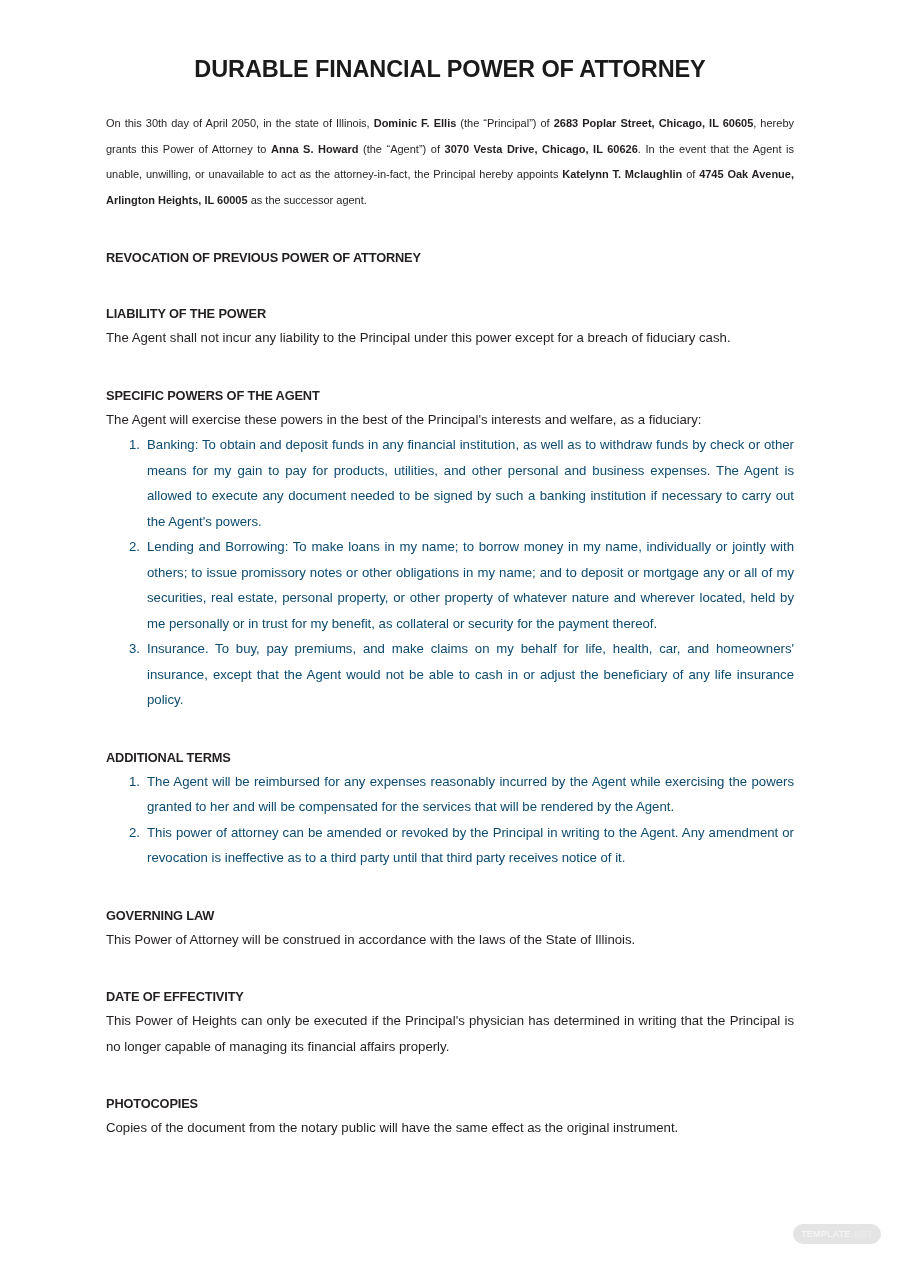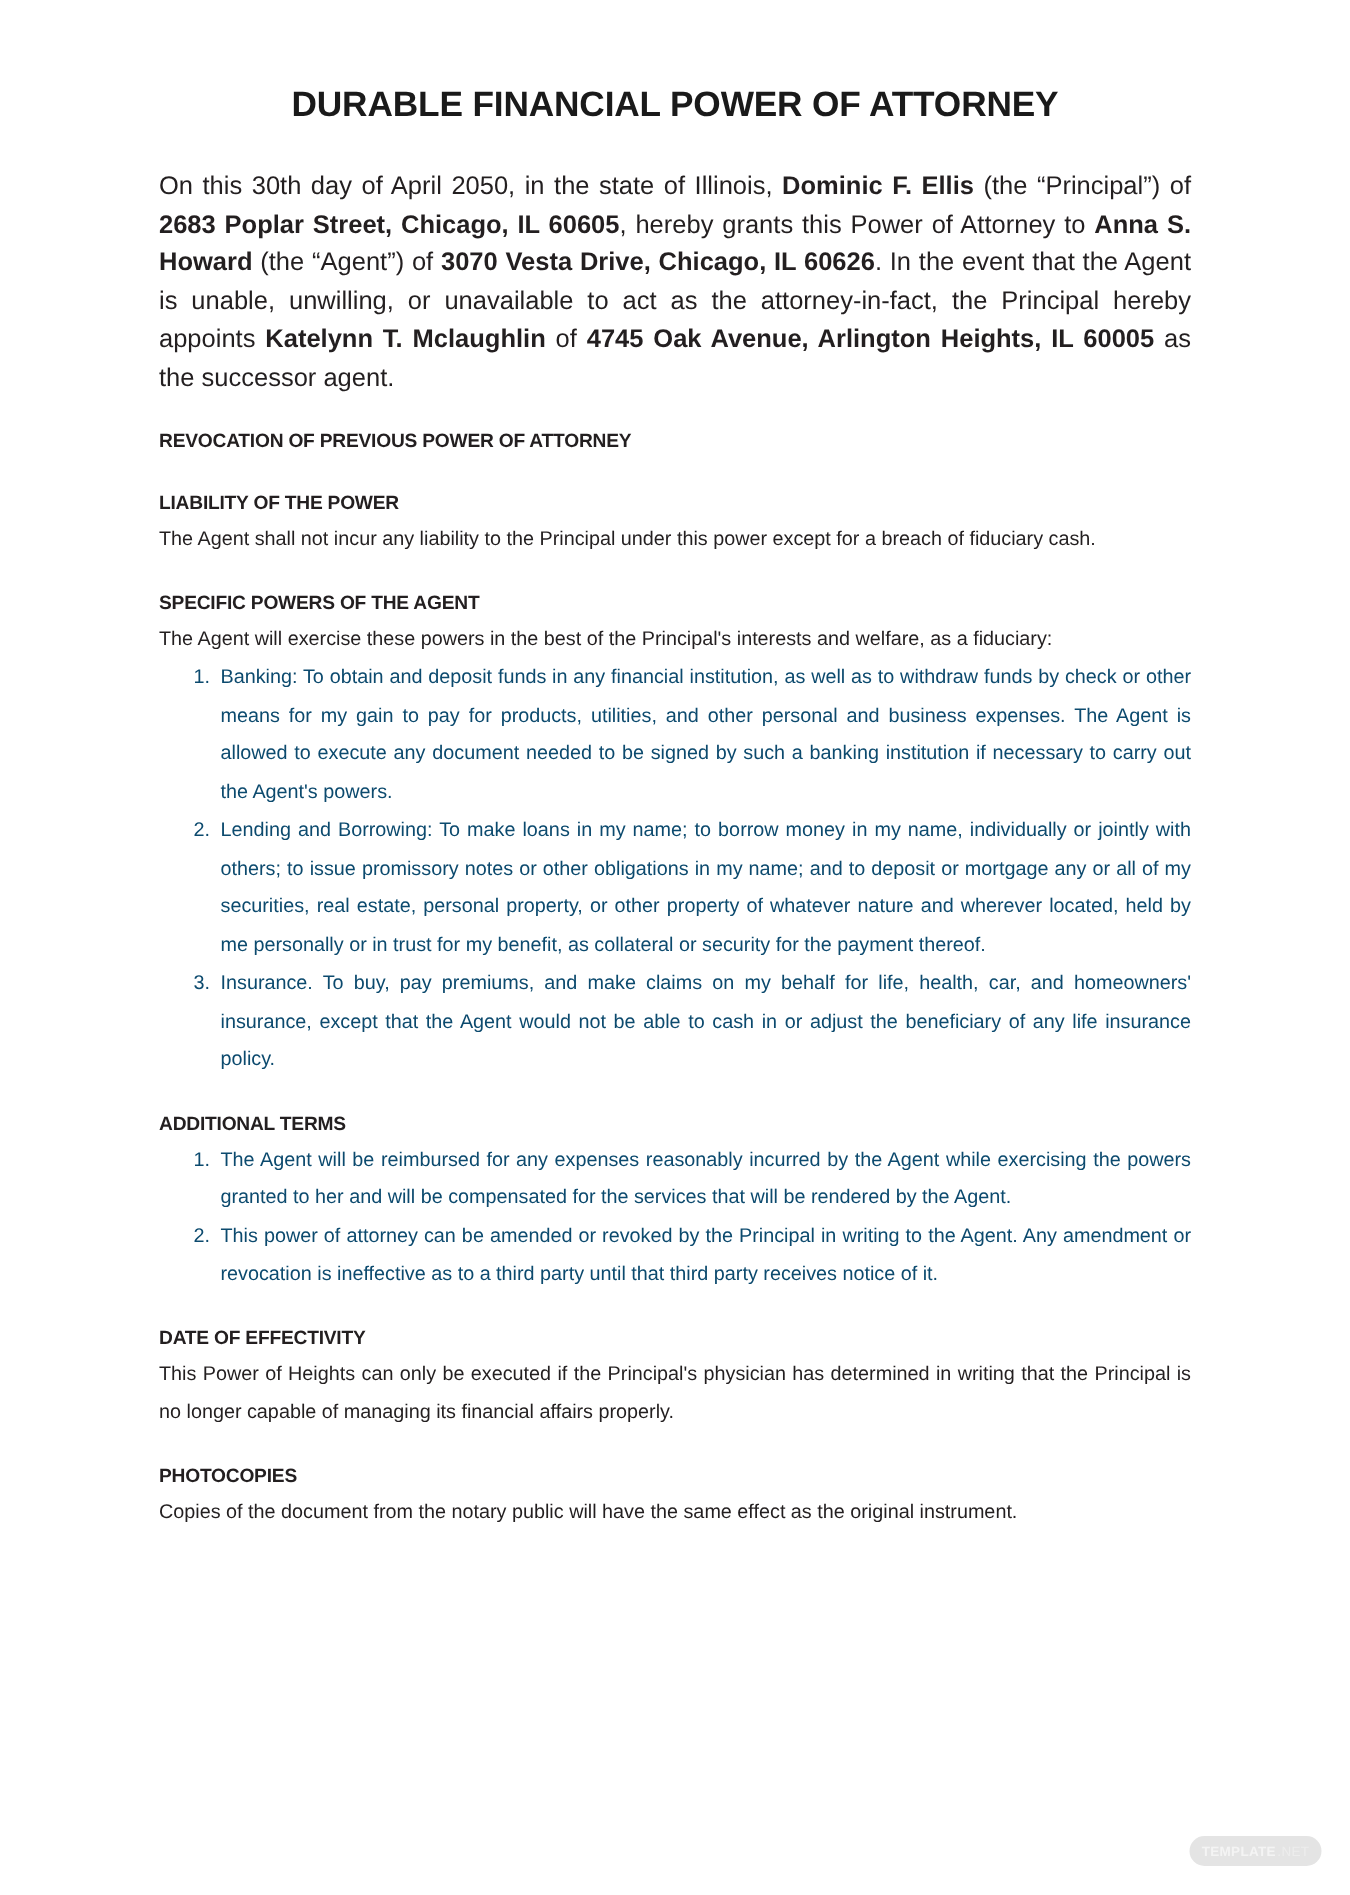--- a/index.html
+++ b/index.html
@@ -30,39 +30,39 @@
     font-weight: bold;
     text-align: center;
     letter-spacing: -0.1px;
     color: #1a1a1a;
     margin: 0;
     padding-top: 55px;
     padding-bottom: 0;
     line-height: 1.2;
   }
   .intro {
-    font-size: 17px;
+    font-size: 11px;
     line-height: 25.5px;
     text-align: justify;
     text-justify: inter-word;
     margin: 0;
     padding-top: 28px;
     color: #231f20;
   }
   b, .b {
     font-weight: bold;
   }
   .section {
     padding-top: 21px;
   }
   h2.heading {
     font-size: 12.8px;
     font-weight: bold;
     letter-spacing: -0.15px;
-    margin: 0 0 2px 0;
+    margin: 15px 0 2px 0;
     line-height: 18px;
     color: #231f20;
   }
   p.body-text {
     font-size: 13.2px;
     line-height: 25.5px;
     text-align: justify;
     text-justify: inter-word;
     margin: 0;
     color: #231f20;
@@ -153,20 +153,24 @@
     </div>
 
     <div class="section">
       <h2 class="heading">ADDITIONAL TERMS</h2>
       <ol class="num-list">
         <li>The Agent will be reimbursed for any expenses reasonably incurred by the Agent while exercising the powers granted to her and will be compensated for the services that will be rendered by the Agent.</li>
         <li>This power of attorney can be amended or revoked by the Principal in writing to the Agent. Any amendment or revocation is ineffective as to a third party until that third party receives notice of it.</li>
       </ol>
     </div>
 
+    <div class="section">
+      <h2 class="heading">GOVERNING LAW</h2>
+      <p class="body-text nojustify">This Power of Attorney will be construed in accordance with the laws of the State of Illinois.</p>
+    </div>
 
     <div class="section">
       <h2 class="heading">DATE OF EFFECTIVITY</h2>
       <p class="body-text">This Power of Heights can only be executed if the Principal's physician has determined in writing that the Principal is no longer capable of managing its financial affairs properly.</p>
     </div>
 
     <div class="section">
       <h2 class="heading">PHOTOCOPIES</h2>
       <p class="body-text nojustify">Copies of the document from the notary public will have the same effect as the original instrument.</p>
     </div>

